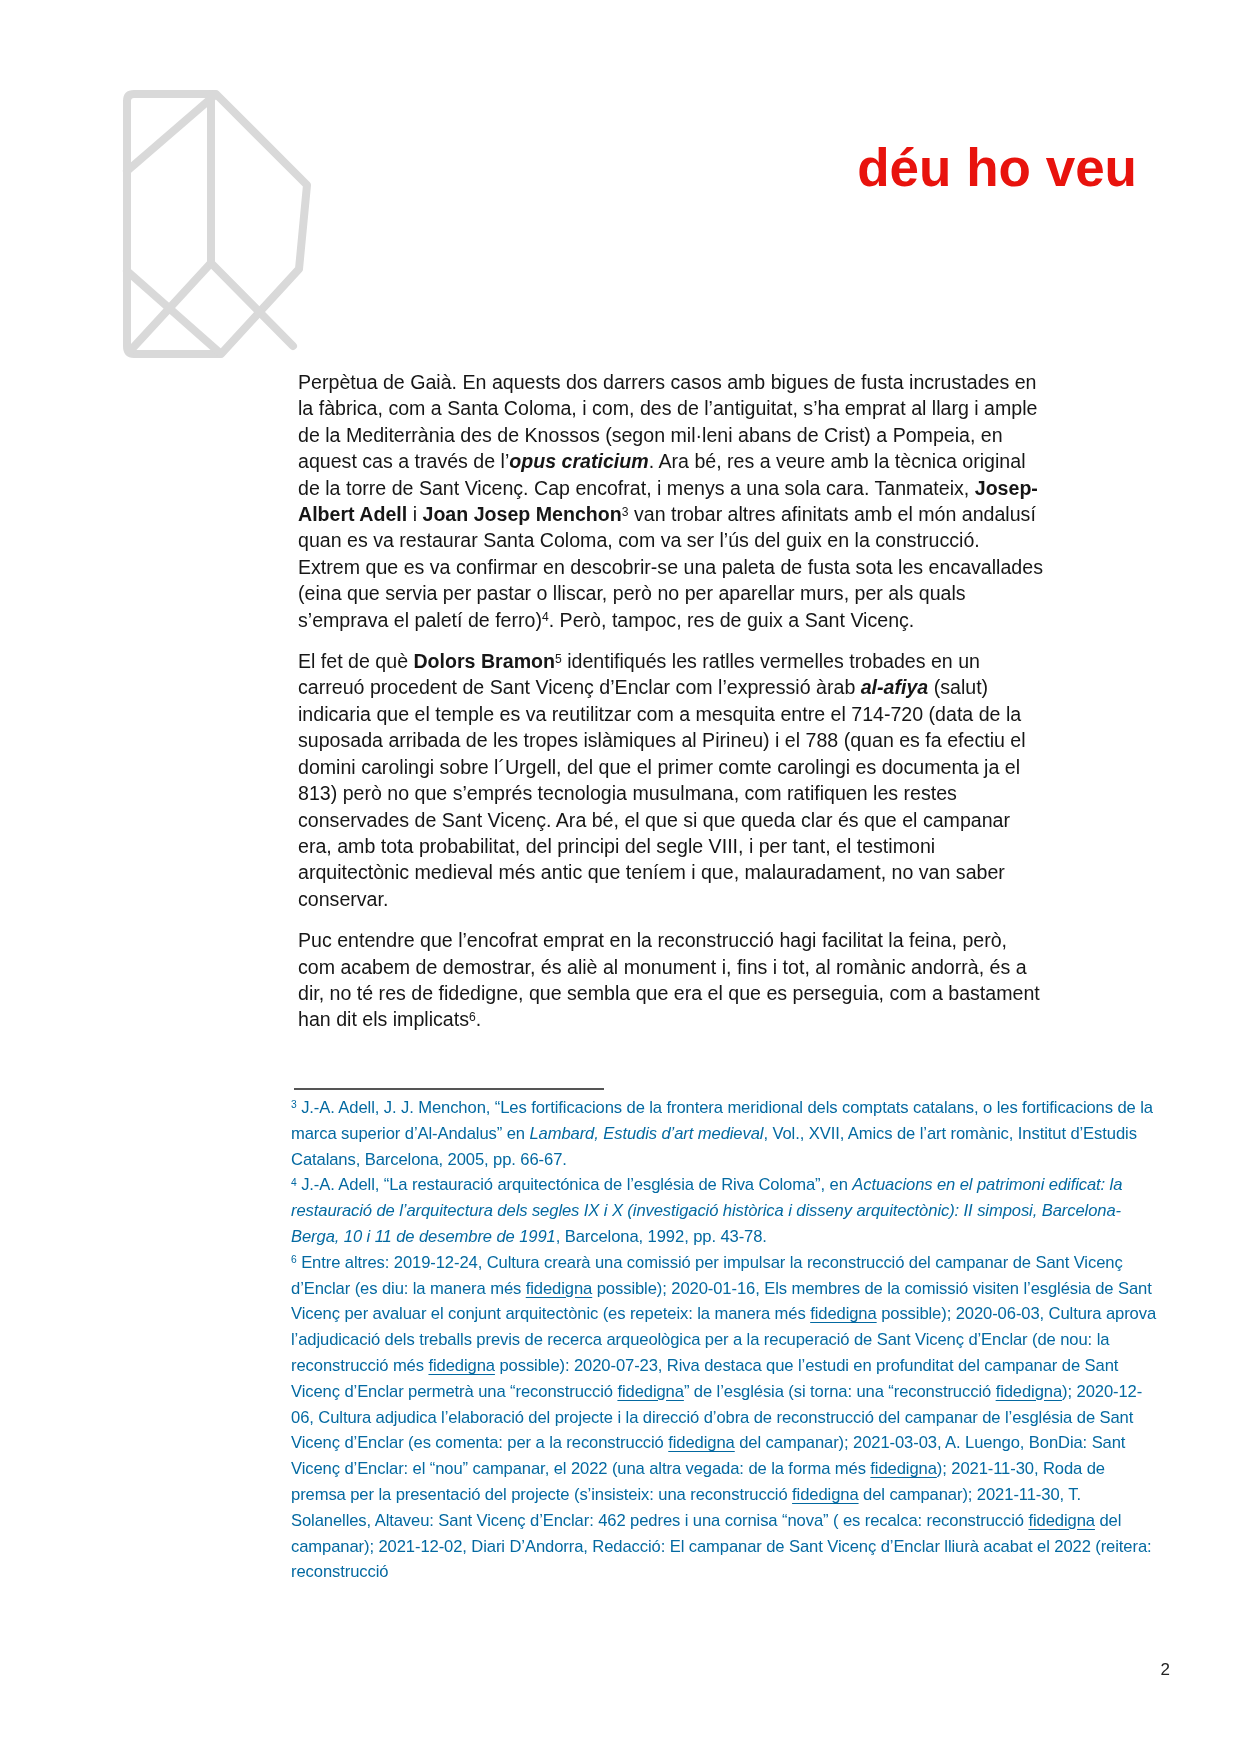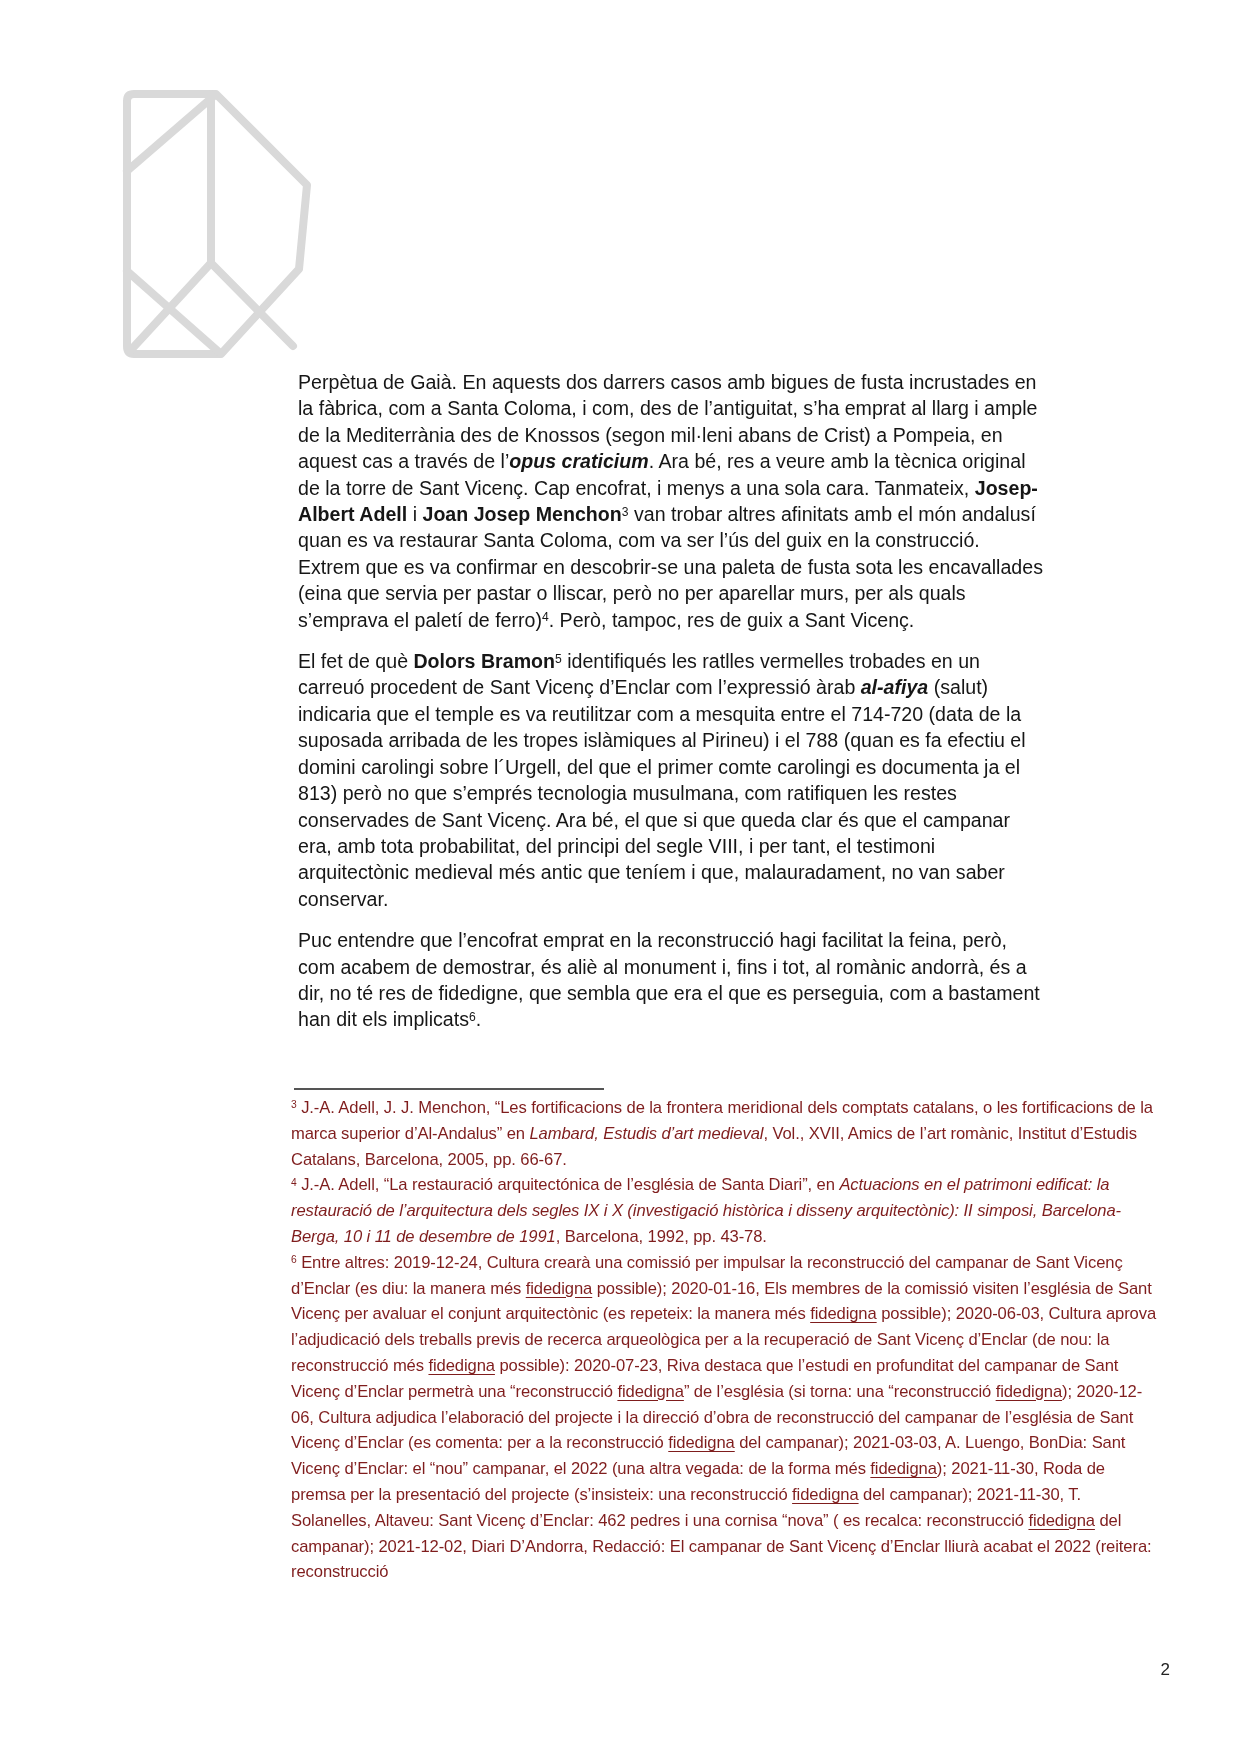--- a/index.html
+++ b/index.html
@@ -28,21 +28,21 @@
   .i{font-style:italic;}
   .u{text-decoration:underline;text-underline-offset:3px;}
   sup{font-size:62%;line-height:0;vertical-align:baseline;position:relative;top:-0.45em;}
 
   .fn-separator{
     position:absolute;left:294px;top:1088px;width:310px;height:0;
     border-top:2px solid #555555;
   }
   .footnotes{
     position:absolute;left:291px;top:1095px;width:871px;
-    font-size:16.6px;line-height:25.8px;letter-spacing:-0.1px;color:#7f1d1d;
+    font-size:16.6px;line-height:25.8px;letter-spacing:-0.1px;color:#0369a1;
   }
   .footnote{margin:0;}
 
   .page-number{
     position:absolute;top:1660px;right:71px;
     font-size:17px;color:#222222;
   }
 </style>
 </head>
 <body>
@@ -52,31 +52,32 @@
   <svg class="logo" viewBox="118 86 200 280" xmlns="http://www.w3.org/2000/svg" aria-hidden="true" style="color: rgb(217, 217, 217);">
     <path d="M 134 94 L 216 94 L 307 185 L 299 269 L 221 354 L 134 354 Q 127 354 127 346 L 127 101 Q 127 94 134 94 Z"></path>
     <path d="M 127 171 L 215 95"></path>
     <path d="M 211 94 L 211 263"></path>
     <path d="M 127 271 L 220 353"></path>
     <path d="M 211 263 L 130 351"></path>
     <path d="M 211 263 L 293 346"></path>
   </svg>
 
   <div class="title" style="color: rgb(232, 19, 13);">
+    <div>déu ho veu</div>
   </div>
 
   <div class="body-text" id="body-paragraphs">
       <p class="para"><span>Perpètua de Gaià. En aquests dos darrers casos amb bigues de fusta incrustades en la fàbrica, com a Santa Coloma, i com, des de l’antiguitat, s’ha emprat al llarg i ample de la Mediterrània des de Knossos (segon mil·leni abans de Crist) a Pompeia, en aquest cas a través de l’</span><span class="b i">opus craticium</span><span>. Ara bé, res a veure amb la tècnica original de la torre de Sant Vicenç. Cap encofrat, i menys a una sola cara. Tanmateix, </span><span class="b">Josep-Albert Adell</span><span> i </span><span class="b">Joan Josep Menchon</span><sup>3</sup><span> van trobar altres afinitats amb el món andalusí quan es va restaurar Santa Coloma, com va ser l’ús del guix en la construcció. Extrem que es va confirmar en descobrir-se una paleta de fusta sota les encavallades (eina que servia per pastar o lliscar, però no per aparellar murs, per als quals s’emprava el paletí de ferro)</span><sup>4</sup><span>. Però, tampoc, res de guix a Sant Vicenç.</span></p>
       <p class="para"><span>El fet de què </span><span class="b">Dolors Bramon</span><sup>5</sup><span> identifiqués les ratlles vermelles trobades en un carreuó procedent de Sant Vicenç d’Enclar com l’expressió àrab </span><span class="b i">al-afiya</span><span> (salut) indicaria que el temple es va reutilitzar com a mesquita entre el 714-720 (data de la suposada arribada de les tropes islàmiques al Pirineu) i el 788 (quan es fa efectiu el domini carolingi sobre l´Urgell, del que el primer comte carolingi es documenta ja el 813) però no que s’emprés tecnologia musulmana, com ratifiquen les restes conservades de Sant Vicenç. Ara bé, el que si que queda clar és que el campanar era, amb tota probabilitat, del principi del segle VIII, i per tant, el testimoni arquitectònic medieval més antic que teníem i que, malauradament, no van saber conservar.</span></p>
       <p class="para"><span>Puc entendre que l’encofrat emprat en la reconstrucció hagi facilitat la feina, però, com acabem de demostrar, és aliè al monument i, fins i tot, al romànic andorrà, és a dir, no té res de fidedigne, que sembla que era el que es perseguia, com a bastament han dit els implicats</span><sup>6</sup><span>.</span></p>
     </div>
 
   <div class="fn-separator" style="border-top-color: rgb(85, 85, 85);"></div>
 
   <div class="footnotes" id="footnote-list">
       <p class="footnote"><sup>3</sup><span> J.-A. Adell, J. J. Menchon, “Les fortificacions de la frontera meridional dels comptats catalans, o les fortificacions de la marca superior d’Al-Andalus” en </span><span class="i">Lambard, Estudis d’art medieval</span><span>, Vol., XVII, Amics de l’art romànic, Institut d’Estudis Catalans, Barcelona, 2005, pp. 66-67.</span></p>
-      <p class="footnote"><sup>4</sup><span> J.-A. Adell, “La restauració arquitectónica de l’església de Santa Diari”, en </span><span class="i">Actuacions en el patrimoni edificat: la restauració de l’arquitectura dels segles IX i X (investigació històrica i disseny arquitectònic): II simposi, Barcelona-Berga, 10 i 11 de desembre de 1991</span><span>, Barcelona, 1992, pp. 43-78.</span></p>
+      <p class="footnote"><sup>4</sup><span> J.-A. Adell, “La restauració arquitectónica de l’església de Riva Coloma”, en </span><span class="i">Actuacions en el patrimoni edificat: la restauració de l’arquitectura dels segles IX i X (investigació històrica i disseny arquitectònic): II simposi, Barcelona-Berga, 10 i 11 de desembre de 1991</span><span>, Barcelona, 1992, pp. 43-78.</span></p>
       <p class="footnote"><sup>6</sup><span> Entre altres: 2019-12-24, Cultura crearà una comissió per impulsar la reconstrucció del campanar de Sant Vicenç d’Enclar (es diu: la manera més </span><span class="u">fidedigna</span><span> possible); 2020-01-16, Els membres de la comissió visiten l’església de Sant Vicenç per avaluar el conjunt arquitectònic (es repeteix: la manera més </span><span class="u">fidedigna</span><span> possible); 2020-06-03, Cultura aprova l’adjudicació dels treballs previs de recerca arqueològica per a la recuperació de Sant Vicenç d’Enclar (de nou: la reconstrucció més </span><span class="u">fidedigna</span><span> possible): 2020-07-23, Riva destaca que l’estudi en profunditat del campanar de Sant Vicenç d’Enclar permetrà una “reconstrucció </span><span class="u">fidedigna</span><span>” de l’església (si torna: una “reconstrucció </span><span class="u">fidedigna</span><span>); 2020-12-06, Cultura adjudica l’elaboració del projecte i la direcció d’obra de reconstrucció del campanar de l’església de Sant Vicenç d’Enclar (es comenta: per a la reconstrucció </span><span class="u">fidedigna</span><span> del campanar); 2021-03-03, A. Luengo, BonDia: Sant Vicenç d’Enclar: el “nou” campanar, el 2022 (una altra vegada: de la forma més </span><span class="u">fidedigna</span><span>); 2021-11-30, Roda de premsa per la presentació del projecte (s’insisteix: una reconstrucció </span><span class="u">fidedigna</span><span> del campanar); 2021-11-30, T. Solanelles, Altaveu: Sant Vicenç d’Enclar: 462 pedres i una cornisa “nova” ( es recalca: reconstrucció </span><span class="u">fidedigna</span><span> del campanar); 2021-12-02, Diari D’Andorra, Redacció: El campanar de Sant Vicenç d’Enclar lliurà acabat el 2022 (reitera: reconstrucció</span></p>
     </div>
 
   <div class="page-number">2</div>
 
 </div>
 
 </body></html>

